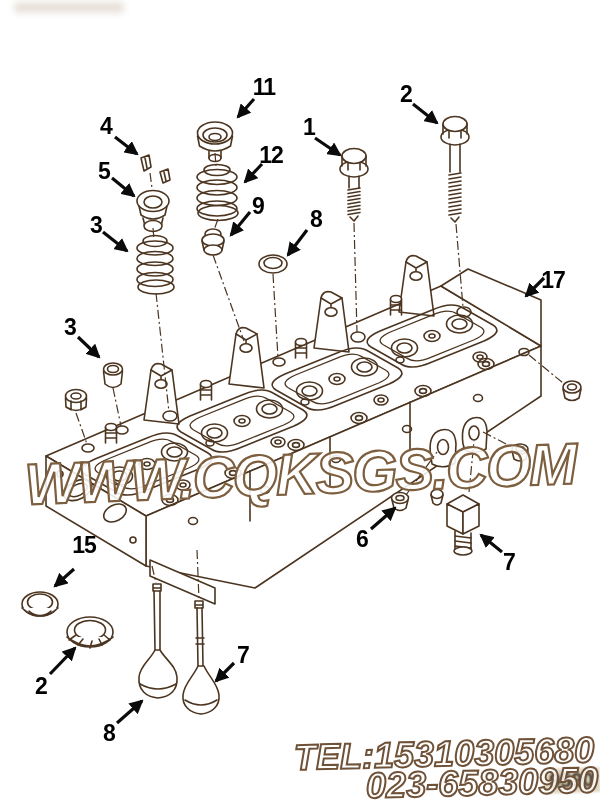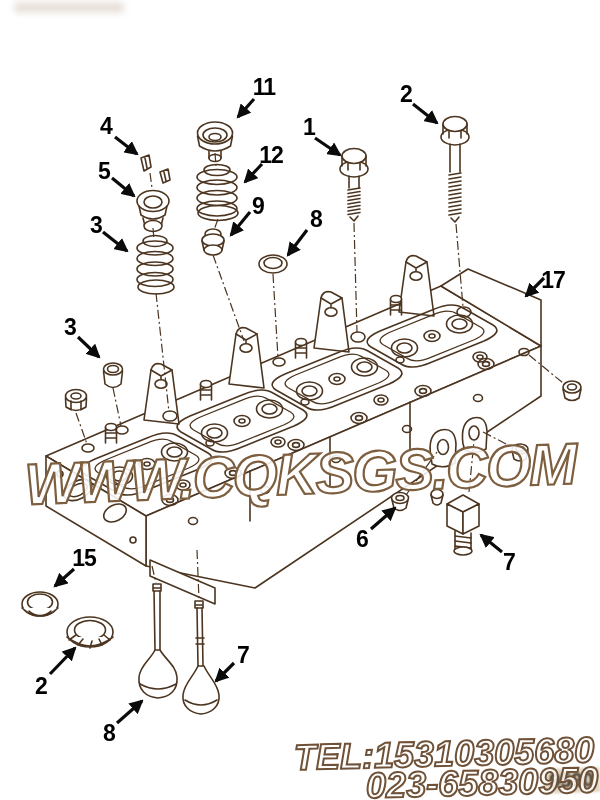--- a/index.html
+++ b/index.html
@@ -364,21 +364,21 @@
   <div class="num" style="left:104px;top:171px">5</div>
   <div class="num" style="left:362px;top:539px">6</div>
   <div class="num" style="left:509px;top:562px">7</div>
   <div class="num" style="left:109px;top:733px">8</div>
   <div class="num" style="left:258px;top:206px">9</div>
   <div class="num" style="left:243px;top:655px">7</div>
   <div class="num" style="left:264px;top:87px">11</div>
   <div class="num" style="left:96px;top:225px">3</div>
   <div class="num" style="left:271px;top:155px">12</div>
   <div class="num" style="left:316px;top:219px">8</div>
-  <div class="num" style="left:84px;top:558px">15</div>
+  <div class="num" style="left:84px;top:545px">15</div>
   <div class="num" style="left:41px;top:686px">2</div>
   <div class="num" style="left:553px;top:280px">17</div>
 
   <div class="smudge"></div>
   <div class="watermark">WWW.CQKSGS.COM</div>
   <div class="stamp">9590</div>
   <div class="tel1">TEL:15310305680</div>
   <div class="tel2">023-65830950</div>
 </div>
 

